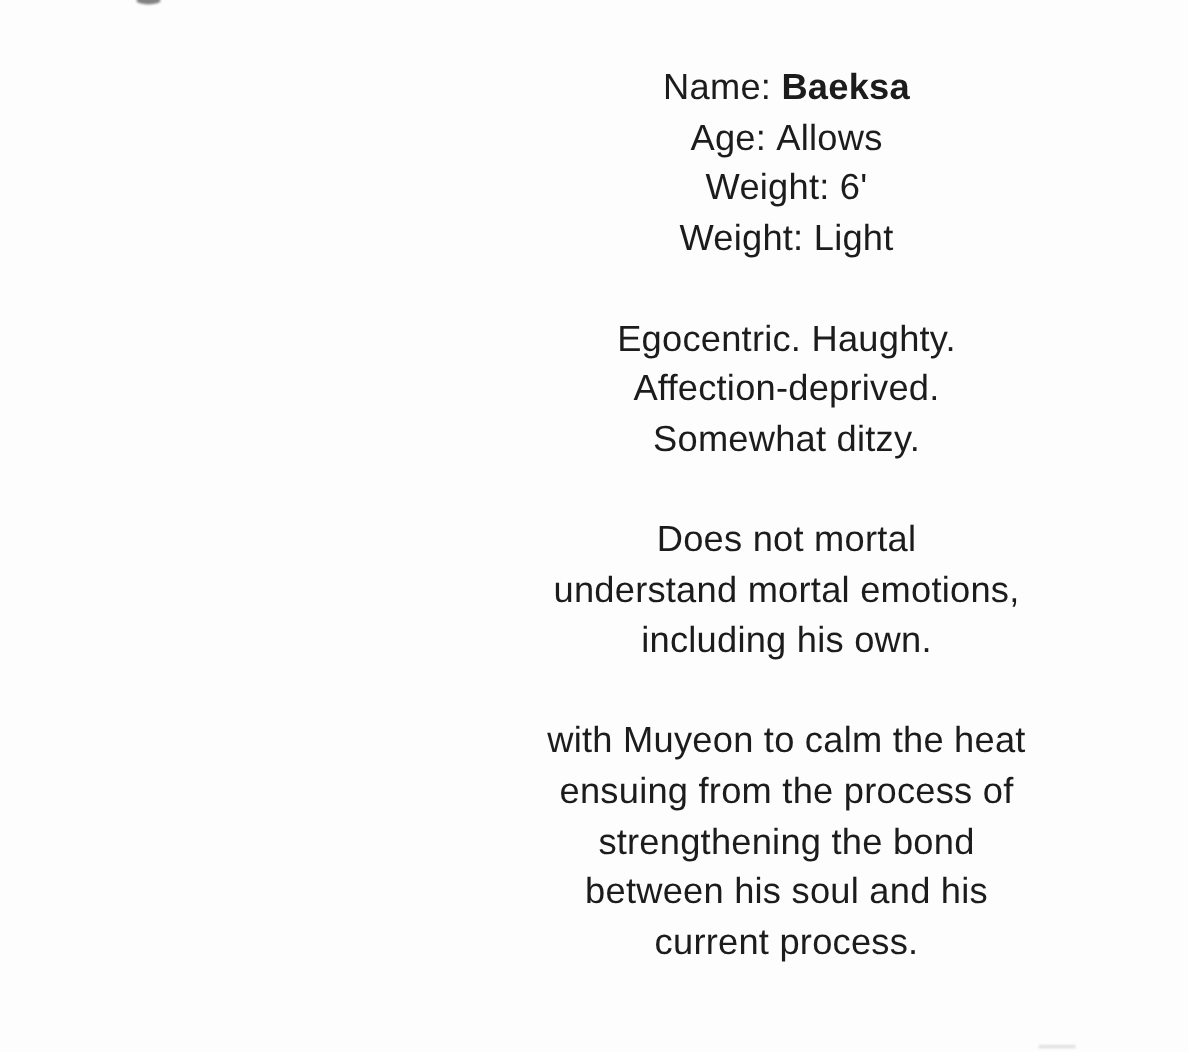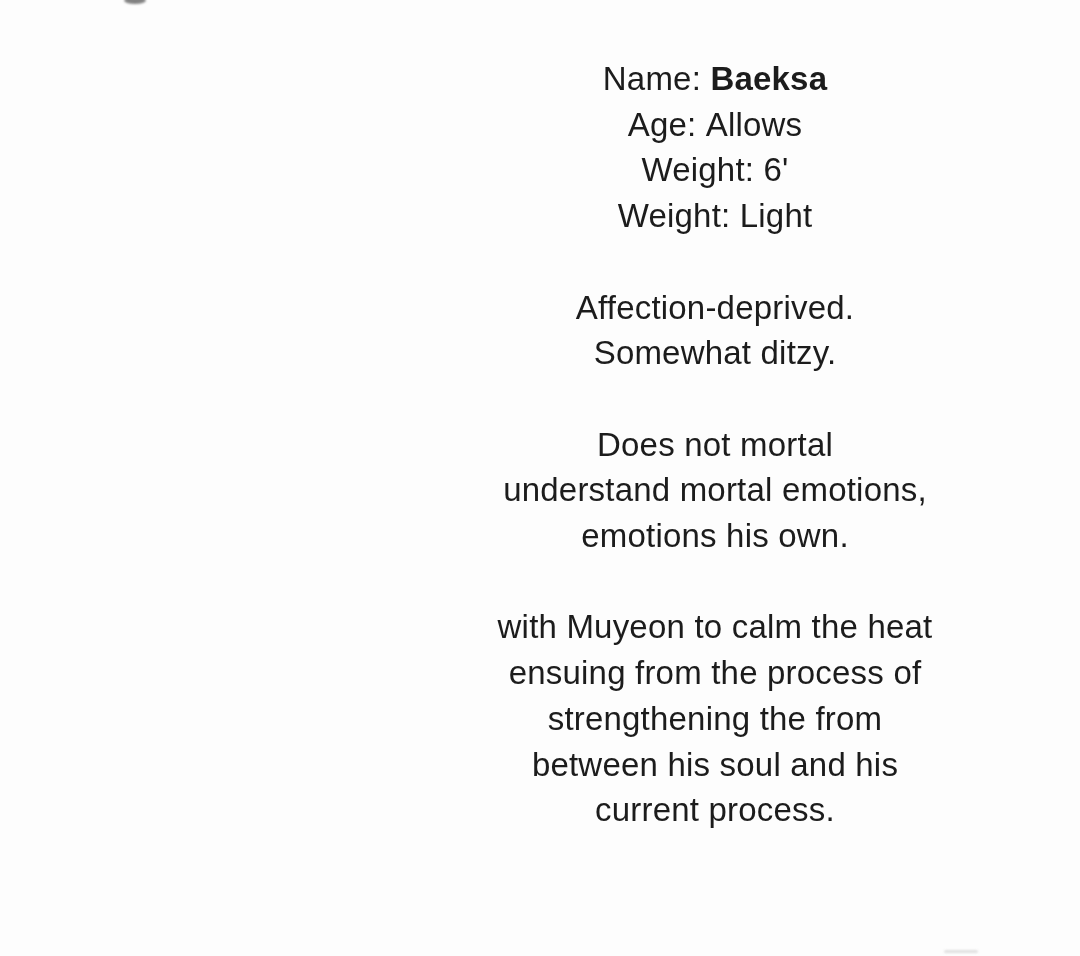--- a/index.html
+++ b/index.html
@@ -68,34 +68,35 @@
   <div class="profile-text">
 
     <div class="para">
       <span class="line"><span>Name:</span>&nbsp;<span class="bold">Baeksa</span></span>
       <span class="line"><span>Age:</span>&nbsp;<span>Allows</span></span>
       <span class="line"><span>Weight:</span>&nbsp;<span>6'</span></span>
       <span class="line"><span>Weight:</span>&nbsp;<span>Light</span></span>
     </div>
 
     <div class="para">
+      <span class="line">Egocentric. Haughty.</span>
       <span class="line">Affection-deprived.</span>
       <span class="line">Somewhat ditzy.</span>
     </div>
 
     <div class="para">
       <span class="line">Does not mortal</span>
       <span class="line">understand mortal emotions,</span>
-      <span class="line">emotions his own.</span>
+      <span class="line">including his own.</span>
     </div>
 
     <div class="para">
       <span class="line">with Muyeon to calm the heat</span>
       <span class="line">ensuing from the process of</span>
-      <span class="line">strengthening the from</span>
+      <span class="line">strengthening the bond</span>
       <span class="line">between his soul and his</span>
       <span class="line">current process.</span>
     </div>
 
   </div>
 
   <div class="smudge-bottom"></div>
 
 </div>
 

